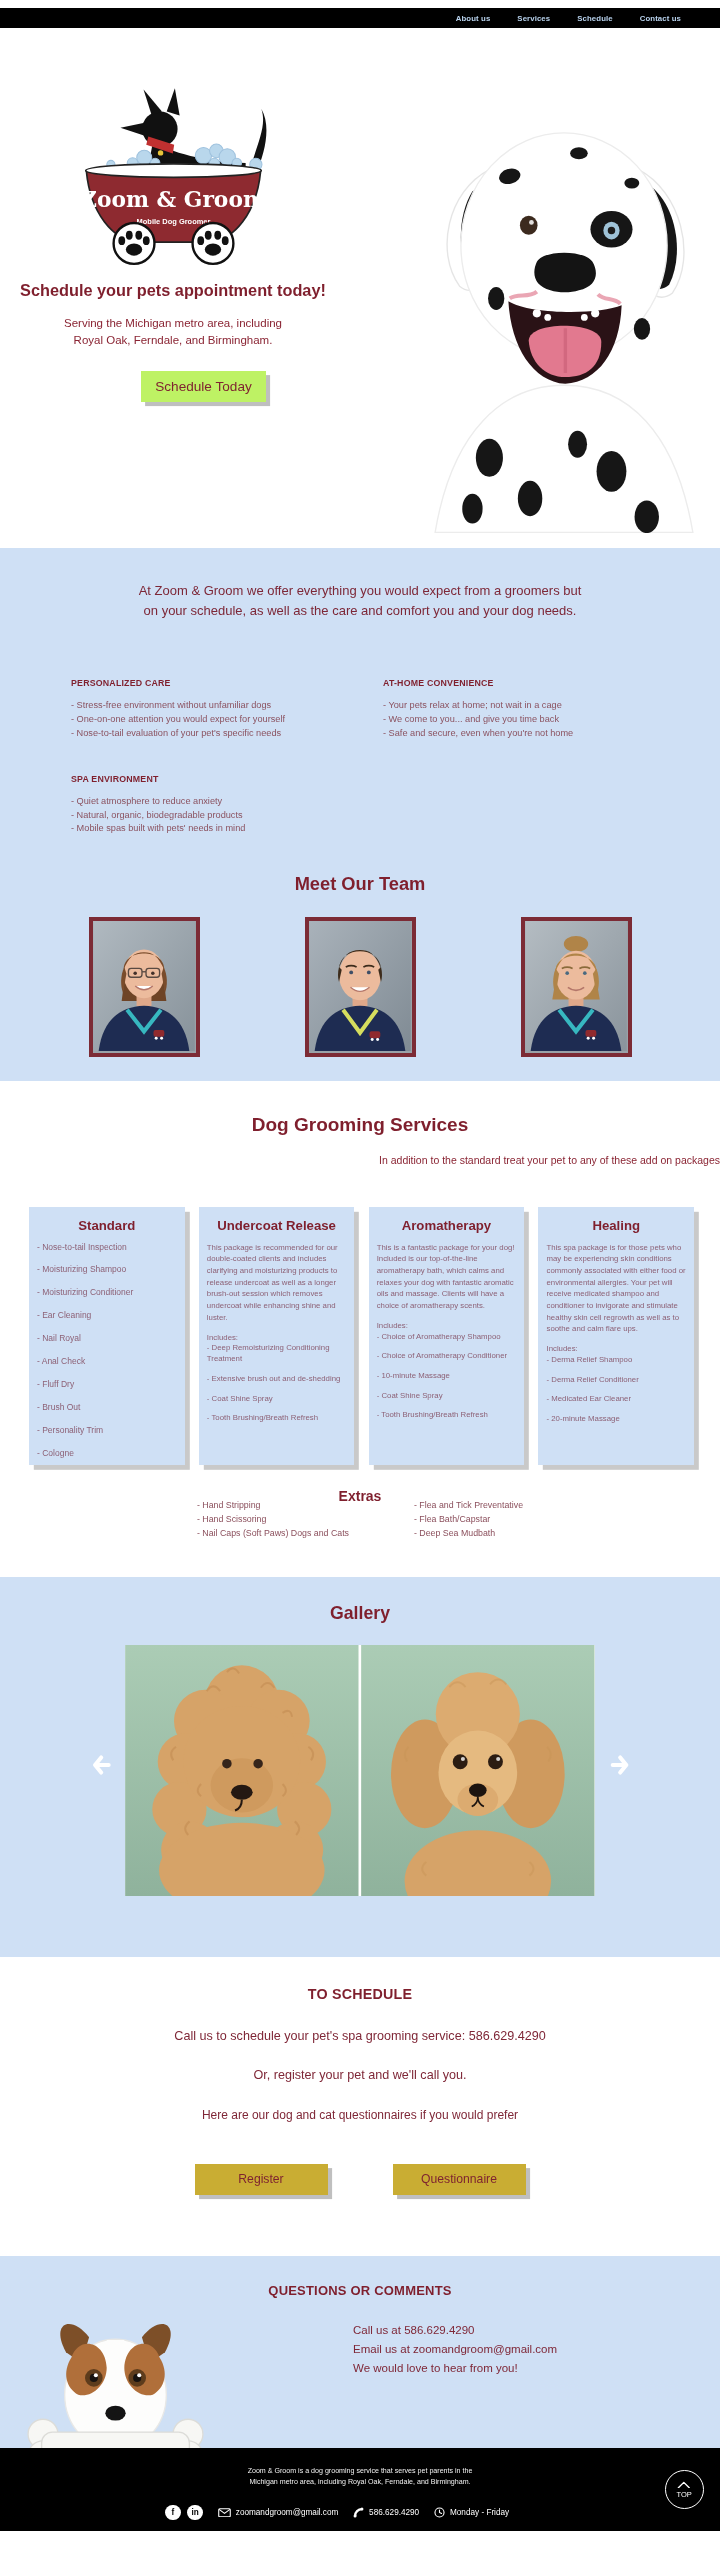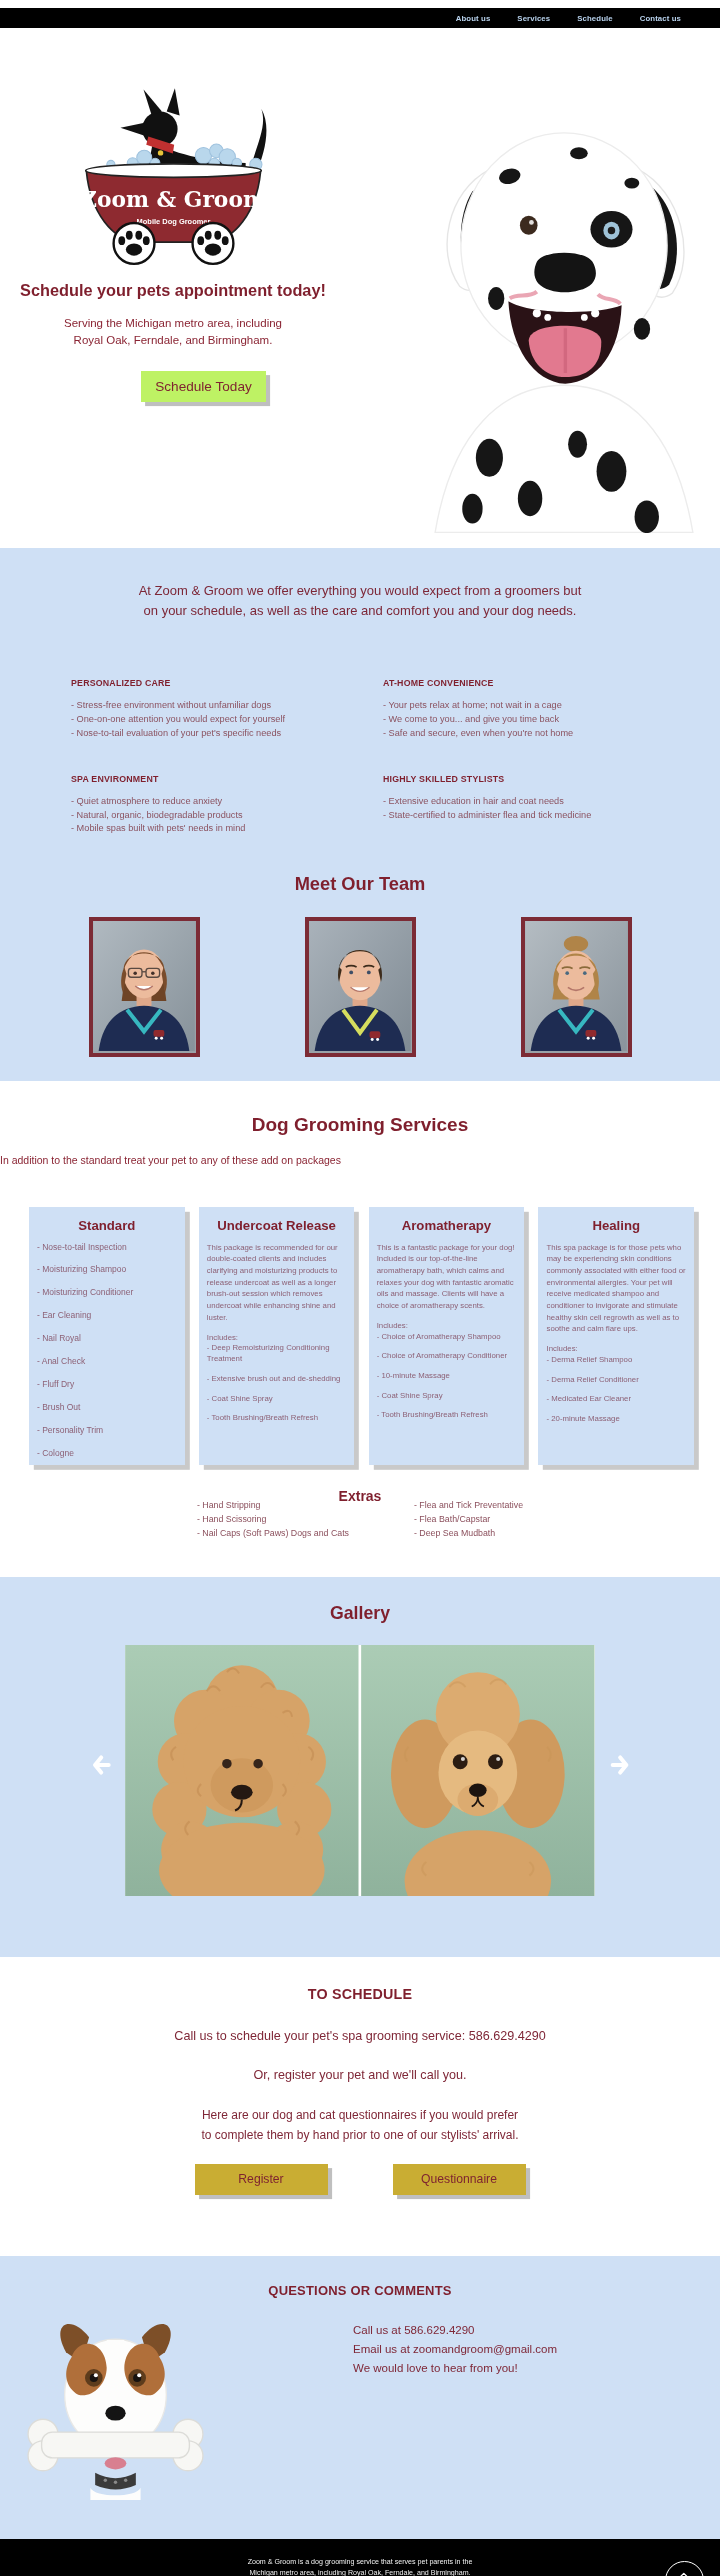--- a/index.html
+++ b/index.html
@@ -33,21 +33,21 @@
   .team-heading { position:absolute; top:325px; width:100%; text-align:center;
                   font-size:18.3px; font-weight:bold; color:#7f1f2d; }
   .team-row { position:absolute; top:369px; width:100%; display:flex; justify-content:center; gap:105px; }
   .team-photo { width:111px; height:140px; border:4.8px solid #7c2b35; background:#9aa2a8; }
   .team-photo svg { display:block; }
 
   
   .section-services { position:relative; height:496px; background:#fff; }
   .services-heading { position:absolute; top:33px; width:100%; text-align:center;
                       font-size:19px; font-weight:bold; color:#7f1f2d; }
-  .services-sub { position:absolute; top:73px; width:100%; text-align:left; font-size:10.5px; color:#8a2433; }
+  .services-sub { position:absolute; top:73px; width:100%; text-align:right; font-size:10.5px; color:#8a2433; }
   .cards { position:absolute; top:126px; left:29px; width:665px; display:flex; gap:14.3px; }
   .card { flex:1; height:258px; background:#cfe0f5; box-shadow:4.8px 4.8px 0 #c9c9c9; padding:11px 8px; overflow:hidden; }
   .card-title { text-align:center; font-size:13.2px; font-weight:bold; color:#7f1f2d; margin-bottom:8.2px; }
   .card-desc { font-size:7.8px; color:#8d6176; line-height:1.5; margin-bottom:8.2px; }
   .card-includes { font-size:7.8px; color:#8d6176; line-height:1.5; }
   .citem { font-size:7.8px; color:#8d6176; line-height:1.4; margin-bottom:8.8px; }
   .card-standard .citem { font-size:8.5px; margin-bottom:11px; }
   .extras-heading { position:absolute; top:407px; width:100%; text-align:center;
                     font-size:14px; font-weight:bold; color:#7f1f2d; }
   .extras-row { position:absolute; top:418px; width:100%; display:flex; justify-content:center; gap:65px; }
@@ -68,21 +68,21 @@
   .sched-heading { position:absolute; top:28.5px; width:100%; font-size:14.3px; font-weight:bold; color:#7f1f2d; letter-spacing:0.2px; }
   .sched-call { position:absolute; top:72px; width:100%; font-size:12.6px; color:#7f2737; }
   .sched-register { position:absolute; top:111px; width:100%; font-size:12.6px; color:#7f2737; }
   .sched-q { position:absolute; top:149px; width:100%; font-size:12px; line-height:1.65; color:#7f2737; }
   .sched-buttons { position:absolute; top:207px; width:100%; display:flex; justify-content:center; gap:65px; }
   .gold-btn { display:inline-block; min-width:133px; height:31px; line-height:31px; padding:0 13.6px;
               background:#c9ad33; color:#7f2430; font-size:12.2px; text-align:center; text-decoration:none;
               box-shadow:4.1px 4.1px 0 #bfbfbf; cursor:pointer; border:none; font-family:inherit; }
 
   
-  .section-questions { position:relative; height:283px; background:#cfe0f5; overflow:hidden; }
+  .section-questions { position:relative; height:192px; background:#cfe0f5; overflow:hidden; }
   .q-heading { position:absolute; top:27px; width:100%; text-align:center;
                font-size:13px; font-weight:bold; color:#7f1f2d; letter-spacing:0.2px; }
   .q-dog { position:absolute; left:24px; top:54px; }
   .q-text { position:absolute; left:353px; top:65px; font-size:11.5px; line-height:1.65; color:#7f2737; }
 
   
   .footer { position:relative; height:83px; background:#000; color:#f2f2f2; }
   .footer-desc { padding-top:17.7px; text-align:center; font-size:7.1px; line-height:1.6; color:#f2f2f2; }
   .footer-row { position:absolute; left:165px; bottom:11px; display:flex; align-items:center; gap:15px; }
   .social-pair { display:flex; gap:6.8px; }
@@ -229,28 +229,20 @@
       </div>
       <div class="feature">
         <div class="feature-title">SPA ENVIRONMENT</div>
         <div>
 
         <div class="fitem">- Quiet atmosphere to reduce anxiety</div>
             <div class="fitem">- Natural, organic, biodegradable products</div>
             <div class="fitem">- Mobile spas built with pets' needs in mind</div>
           </div>
       </div>
-      <div class="feature">
-        <div class="feature-title">HIGHLY SKILLED STYLISTS</div>
-        <div>
-
-        <div class="fitem">- Extensive education in hair and coat needs</div>
-            <div class="fitem">- State-certified to administer flea and tick medicine</div>
-          </div>
-      </div>
     </div>
 
     <h2 class="team-heading">Meet Our Team</h2>
 
     <div class="team-row">
 
       <div class="team-photo">
         <svg width="102" height="130" viewBox="0 0 150 192">
           <defs>
               <linearGradient id="tg1" x1="0" y1="0" x2="1" y2="1">
@@ -508,21 +500,20 @@
       </svg>
     </button>
   </section>
 
   <section class="section-schedule">
     <h2 class="sched-heading">TO SCHEDULE</h2>
     <div class="sched-call">Call us to schedule your pet's spa grooming service: 586.629.4290</div>
     <div class="sched-register">Or, register your pet and we'll call you.</div>
     <div class="sched-q">
       <div>Here are our dog and cat questionnaires if you would prefer</div>
-      <div>to complete them by hand prior to one of our stylists' arrival.</div>
     </div>
     <div class="sched-buttons">
       <a href="#" class="gold-btn">Register</a>
       <a href="#" class="gold-btn">Questionnaire</a>
     </div>
   </section>
 
   <section class="section-questions">
     <h2 class="q-heading">QUESTIONS OR COMMENTS</h2>
 

